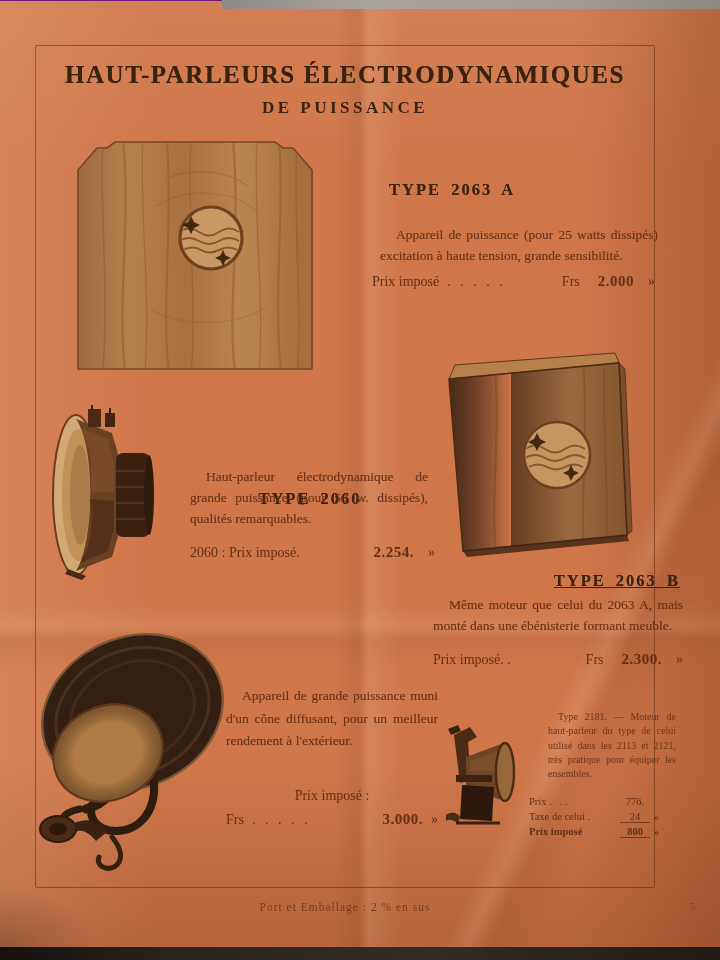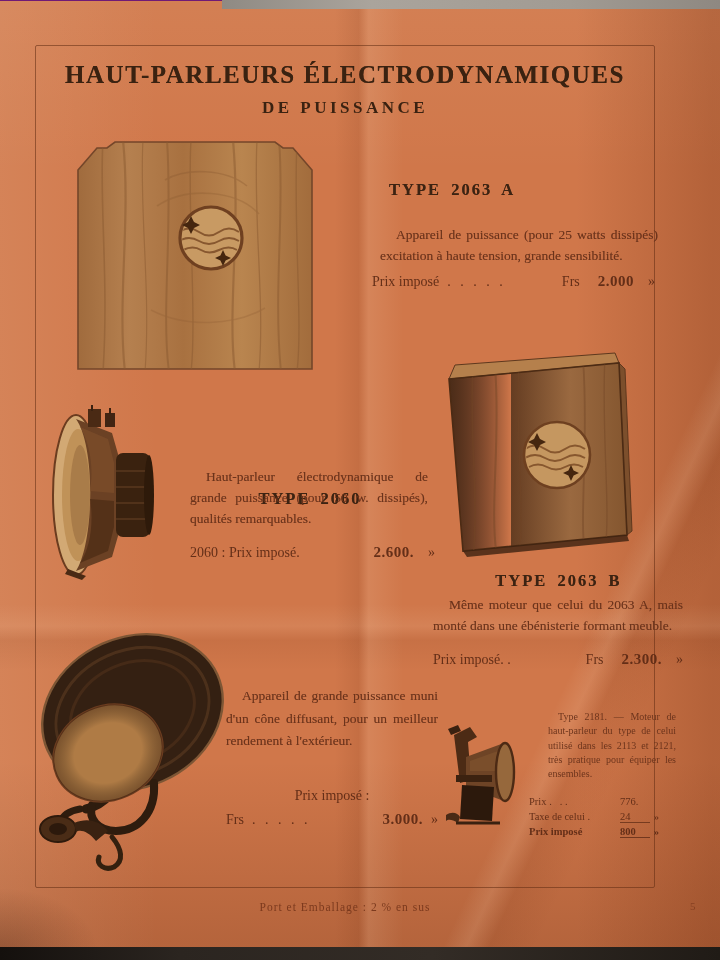--- a/index.html
+++ b/index.html
@@ -37,21 +37,21 @@
   .price .amt{font-weight:bold;font-size:15px;letter-spacing:.5px;}
   .price .dots{letter-spacing:3px;}
   .grow{flex:1;}
   .sp8{width:8px;}.sp14{width:14px;}.sp18{width:18px;}
   
   .note{position:absolute;left:548px;top:709px;width:128px;font-size:10px;
     line-height:1.43;text-align:justify;color:rgba(104,49,26,0.95);text-indent:10px;}
   .pricerows{position:absolute;left:529px;top:795px;width:130px;font-size:10.5px;
     color:rgba(96,44,22,0.96);}
   .prow{display:flex;align-items:baseline;height:15px;}
-  .prow .val{width:30px;text-align:left;}
+  .prow .val{width:30px;text-align:center;}
   .prow .sfx{width:9px;text-align:right;}
   .prow.r2 .val{border-bottom:1px solid rgba(96,44,22,0.75);}
   .prow.r3{font-weight:bold;}
   .prow.r3 .val{border-bottom:1px solid rgba(96,44,22,0.8);}
   .footer-note{left:35px;top:900px;width:620px;text-align:center;font-size:11.5px;
     letter-spacing:1px;color:rgba(116,52,26,0.9);}
   .page-num{left:690px;top:899px;width:20px;font-size:11px;color:rgba(116,52,26,0.65);}
   
   .fig{position:absolute;}
 </style>
@@ -144,21 +144,21 @@
         <line x1="60" y1="5" x2="60" y2="11" stroke="#3a2110" stroke-width="2"></line>
         <path d="M18,166 l18,7 -4,4 -17,-6 Z" fill="#4a2a14"></path>
       </svg>
     </div>
 
     <div class="t heading" style="left:195px;top:440px;width:230px;text-align:center;margin-top:48px;">TYPE 2060</div>
     <div class="t body" style="left:190px;top:466px;width:238px;">Haut-parleur électrodynamique de grande puissance (pour 50 w. dissipés), qualités remarquables.</div>
     <div class="t price" style="left:190px;top:543px;width:245px;">
       <span>2060 : Prix imposé.</span>
       <span class="grow"></span>
-      <span class="amt">2.600.</span>
+      <span class="amt">2.254.</span>
         <span class="sp14"></span>
       <span>»</span>
     </div>
 
     <div class="fig" style="left:433px;top:348px;width:205px;height:215px;">
       <svg width="205" height="215" viewBox="0 0 205 215">
         <defs>
           <linearGradient id="wood2" x1="0" y1="0" x2="1" y2="0">
             <stop offset="0" stop-color="#4b2c18"></stop>
               <stop offset="0.35" stop-color="#64embed" stop-opacity="0"></stop>
@@ -189,21 +189,21 @@
           <path d="M92,100 q10,-7 20,0 t20,0 t20,0"></path>
           <path d="M92,109 q10,-6 20,0 t20,0 t20,0"></path>
           <path d="M96,118 q9,-5 18,0 t18,0 t18,0"></path>
         </g>
         <path d="M104,84 l3,6 6,3 -6,3 -3,6 -3,-6 -6,-3 6,-3 Z" fill="#45260f"></path>
         <path d="M138,116 l2.6,5.4 5.4,2.6 -5.4,2.6 -2.6,5.4 -2.6,-5.4 -5.4,-2.6 5.4,-2.6 Z" fill="#45260f"></path>
         <path d="M30,202 L194,186 L196,192 L34,208 Z" fill="#3c2210" opacity="0.8"></path>
       </svg>
     </div>
 
-    <div class="t heading" style="left:437px;top:570px;width:243px;text-align:center;">TYPE 2063 B</div>
+    <div class="t heading" style="left:437px;top:570px;width:243px;text-align:right;text-decoration:underline;">TYPE 2063 B</div>
     <div class="t body" style="left:433px;top:594px;width:250px;">Même moteur que celui du 2063 A, mais monté dans une ébénisterie formant meuble.</div>
     <div class="t price" style="left:433px;top:650px;width:250px;">
       <span>Prix imposé. .</span>
       <span class="grow"></span>
       <span>Frs</span>
         <span class="sp18"></span>
       <span class="amt">2.300.</span>
         <span class="sp14"></span>
       <span>»</span>
     </div>

